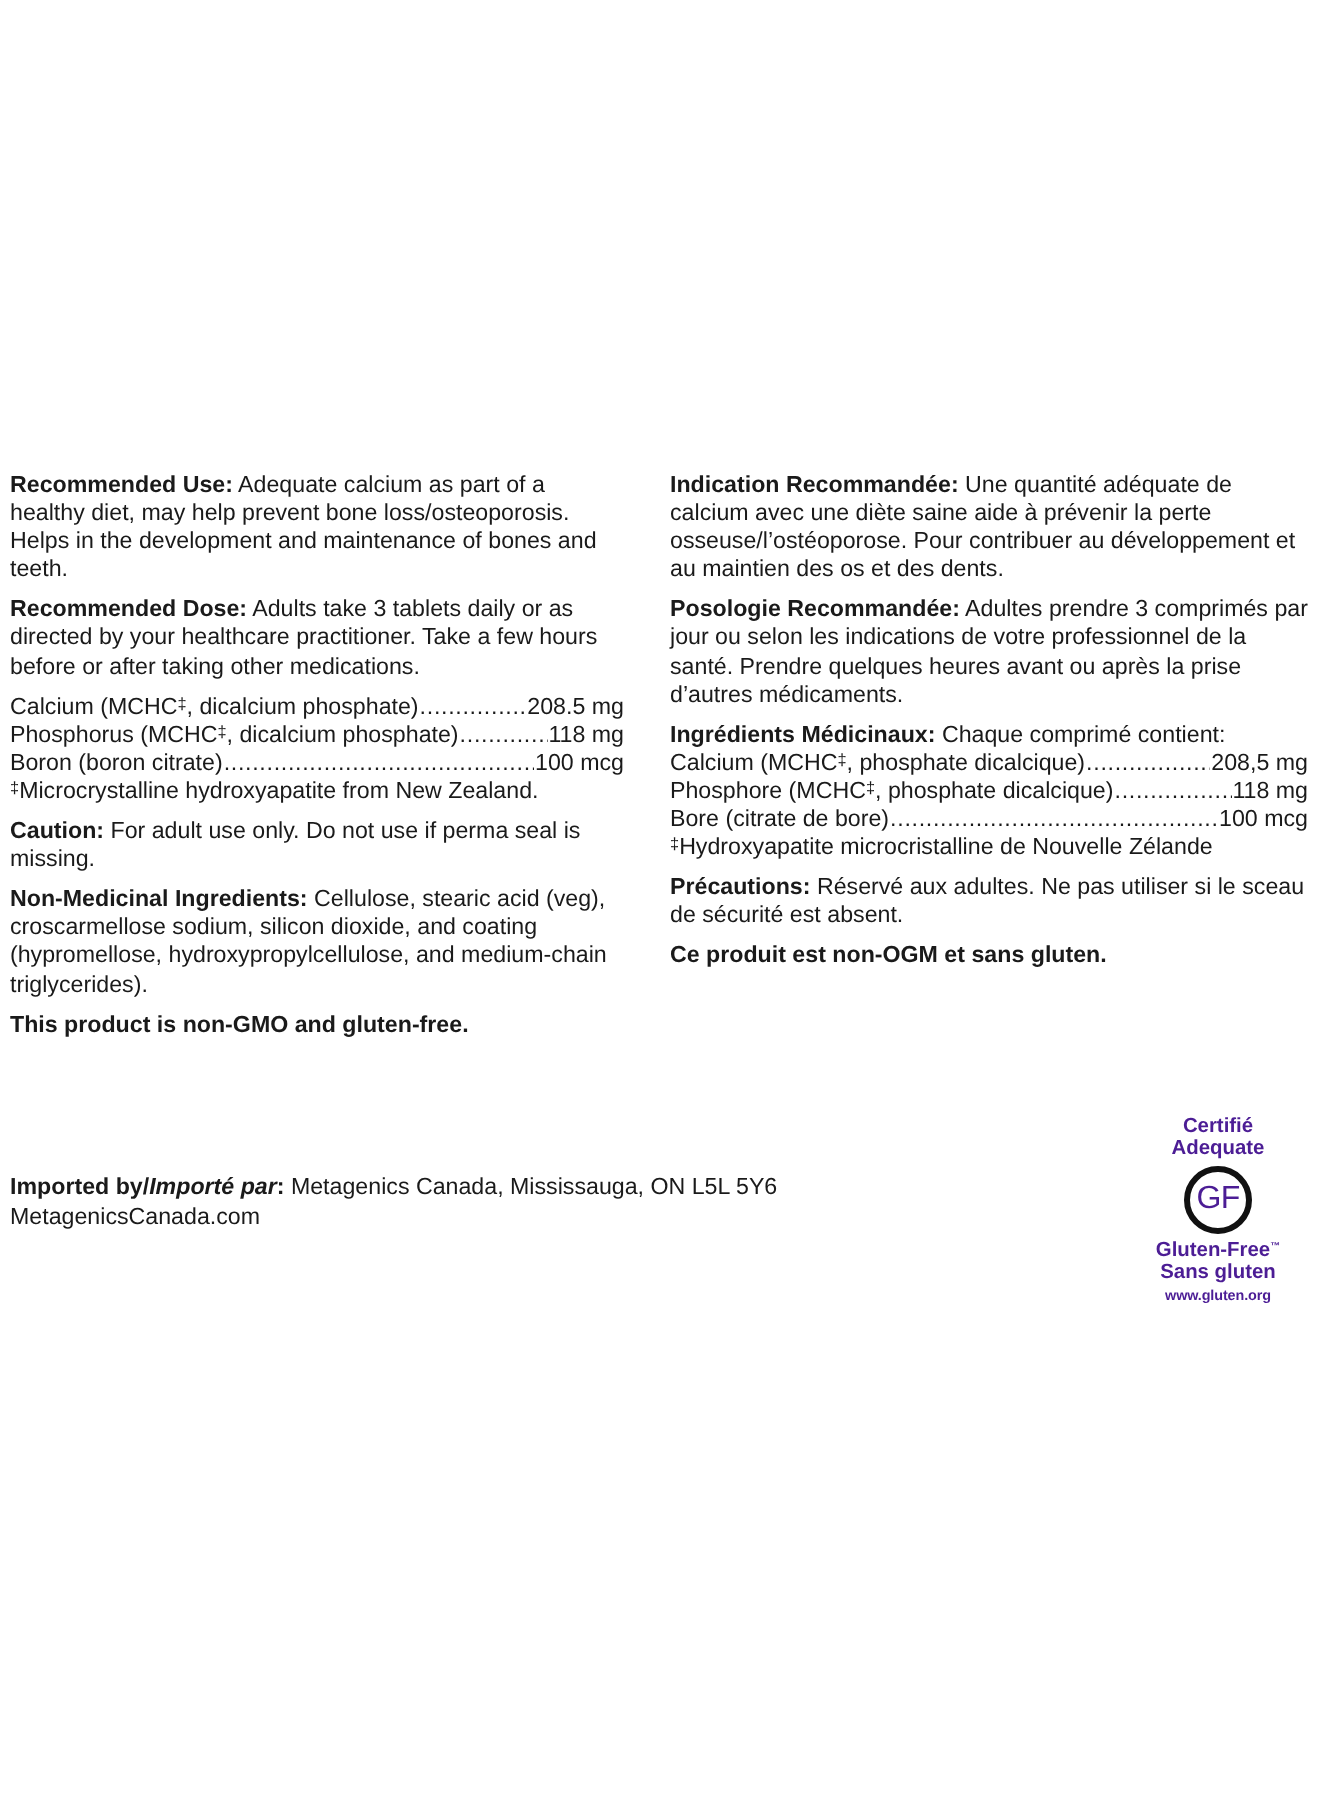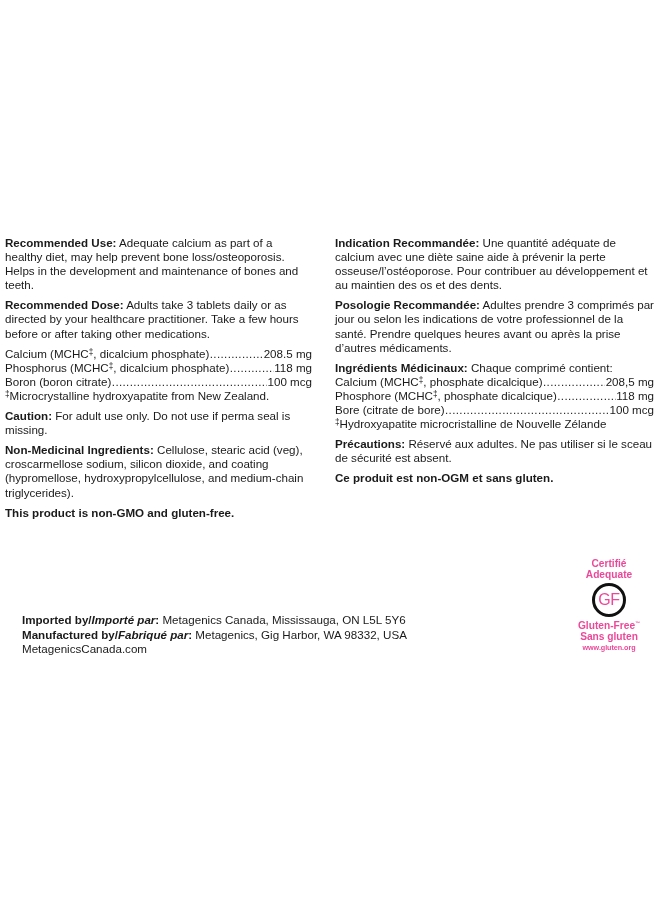--- a/index.html
+++ b/index.html
@@ -104,39 +104,38 @@
   .dag-lead {
     font-size: 8.2px;
     vertical-align: 0.32em;
     line-height: 0;
   }
 
   
   .footer {
     position: absolute;
     left: 5px;
-    top: 613px;
+    top: 587px;
     width: 460px;
     font-size: 11.6px;
     line-height: 14.6px;
-    margin-left: 17px;
   }
   .footer-line { white-space: nowrap; }
   .footer-line .bold { font-weight: bold; }
   .footer-line .bolditalic { font-weight: bold; font-style: italic; }
   .footer-web { white-space: nowrap; }
 
   
   .gf-badge {
     position: absolute;
     left: 563px;
     top: 558px;
     width: 92px;
     text-align: center;
-    color: #ec4899;
+    color: #4c1d95;
   }
   .gf-top {
     font-size: 10.2px;
     line-height: 11.4px;
     font-weight: bold;
   }
   .gf-circle-wrap {
     position: relative;
     height: 36px;
     margin: 2px 0 1px 0;
@@ -257,21 +256,20 @@
 
       <p class="para"><span class="lead">Précautions:</span><span> Réservé aux adultes. Ne pas utiliser si le sceau de sécurité est absent.</span></p>
 
       <p class="para allbold">Ce produit est non-OGM et sans gluten.</p>
     </div>
   </div>
 
   <div class="footer">
     <div class="footer-line"><span class="bold">Imported by/</span><span class="bolditalic">Importé par</span><span class="bold">:</span><span> Metagenics Canada, Mississauga, ON L5L 5Y6</span></div>
 
-    <div class="footer-line"><span class="bold">Manufactured by/</span><span class="bolditalic">Fabriqué par</span><span class="bold">:</span><span> Metagenics, Gig Harbor, WA 98332, USA</span></div>
 
     <div class="footer-web">MetagenicsCanada.com</div>
   </div>
 
   <div class="gf-badge">
     <div class="gf-top">Certifié</div>
     <div class="gf-top">Adequate</div>
     <div class="gf-circle-wrap">
       <div class="gf-circle">
         <span class="gf-letters">GF</span>

